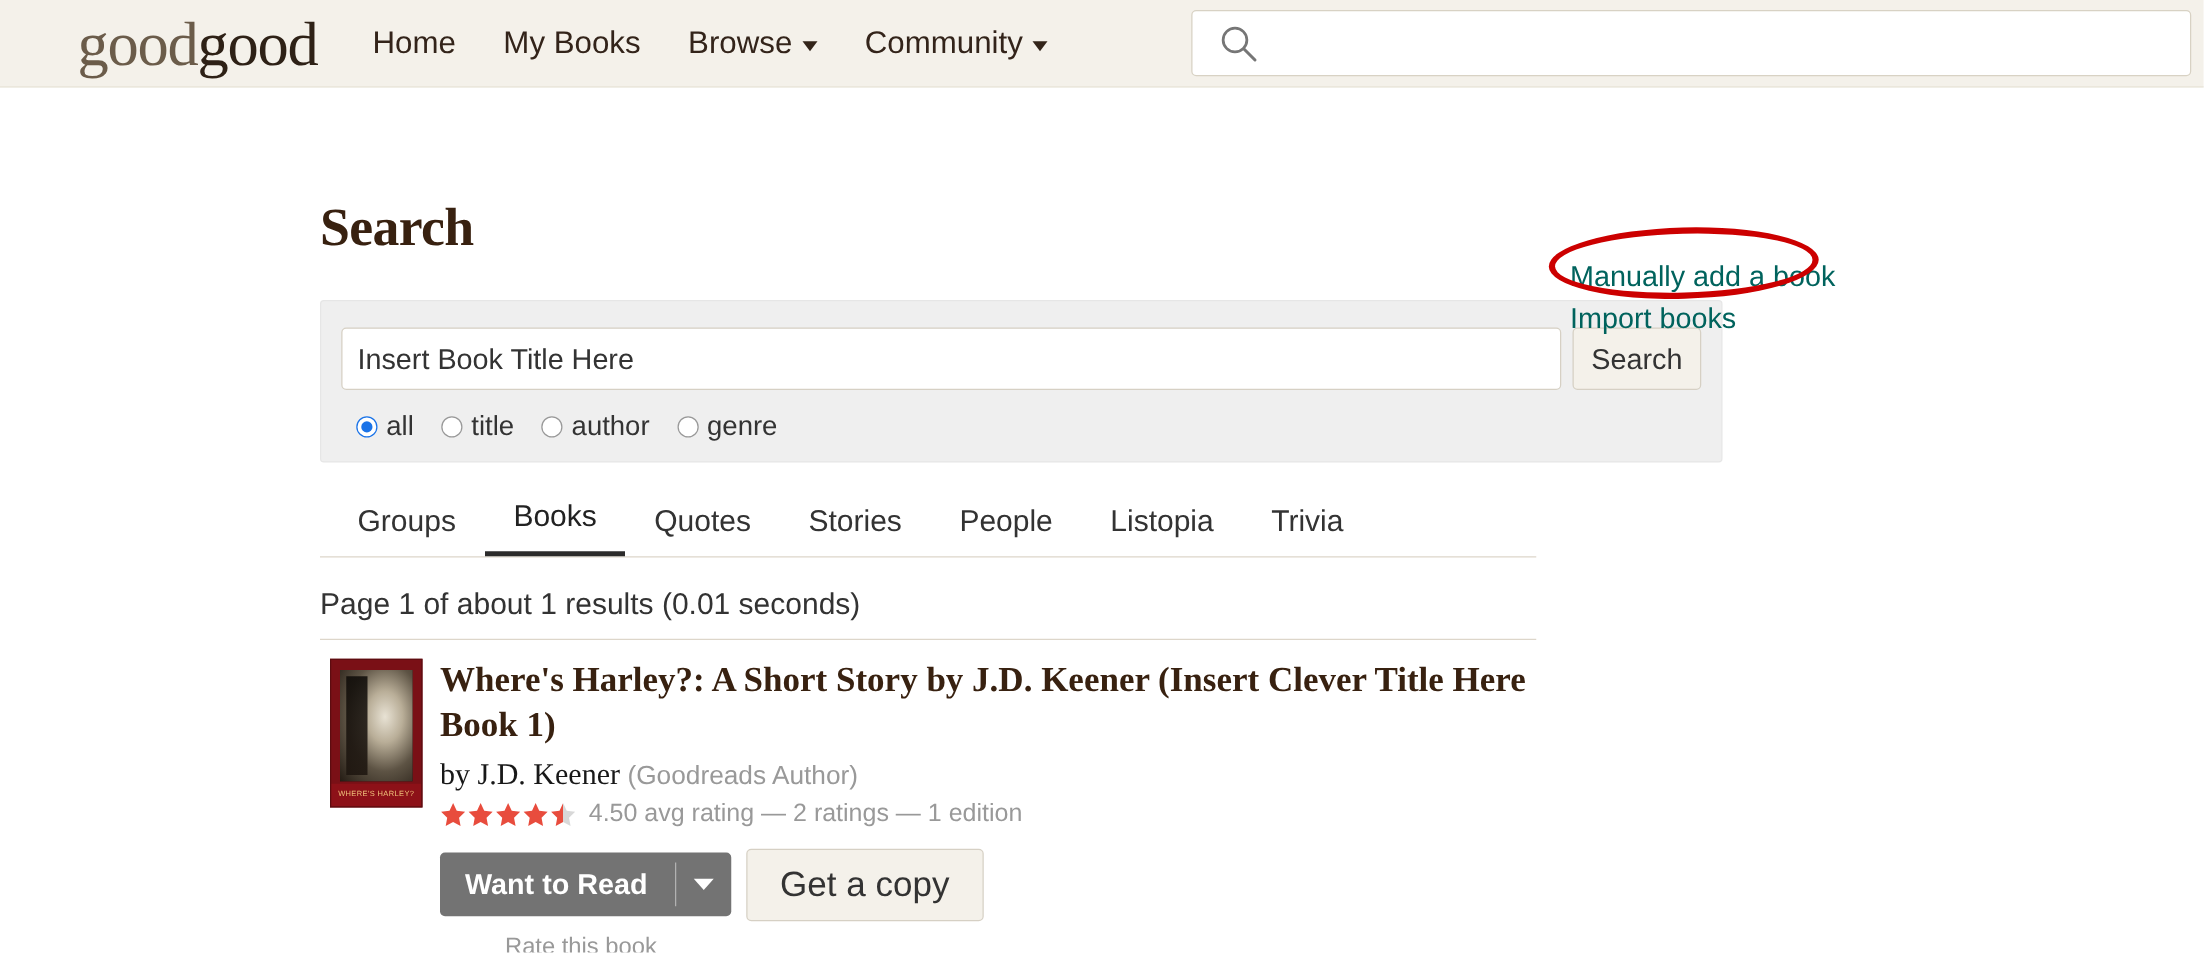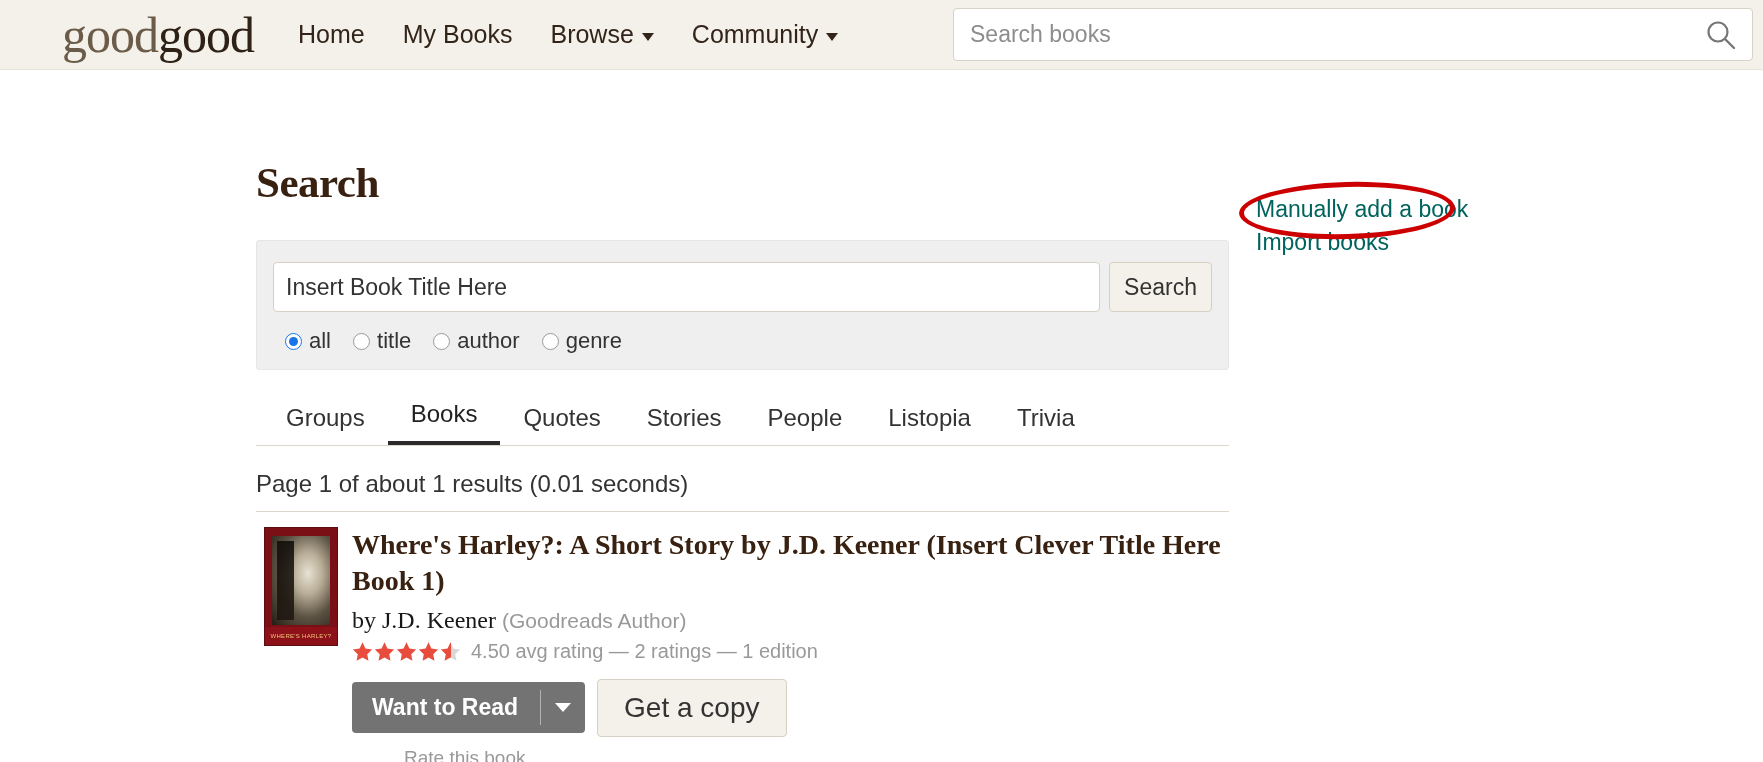--- a/index.html
+++ b/index.html
@@ -107,21 +107,21 @@
     margin: 0 0 33px 0;
     letter-spacing: -0.5px;
   }
 
   
   .search-panel {
     background: #EFEFEF;
     border: 1px solid #E6E6E6;
     border-radius: 3px;
     padding: 21px 16px 15px 16px;
-    width: 973px;
+    width: 1122px;
   }
   .search-row { display: flex; align-items: stretch; gap: 9px; }
   .search-input {
     flex: 1;
     height: 50px;
     border: 1px solid #D6D0C4;
     border-radius: 4px;
     background: #fff;
     font-size: 23px;
     padding: 0 12px;
@@ -342,21 +342,21 @@
   .rate-block {
     margin-top: 10px;
     padding-left: 52px;
   }
   .rate-label { font-size: 19px; color: #999; }
 
   
   .sidebar {
     position: absolute;
     left: 1256px;
-    top: 125px;
+    top: 137px;
     width: 300px;
   }
   .side-link {
     display: block;
     font-size: 23px;
     color: #00635D;
     text-decoration: none;
     line-height: 1.25;
     margin-bottom: 4px;
     cursor: pointer;
@@ -391,21 +391,20 @@
         <i class="caret-down"></i>
       </a>
     <a class="nav-item">
         <span>Community</span>
         <i class="caret-down"></i>
       </a>
   </div>
 
   <div class="hdr-search-wrap">
     <div class="hdr-search">
-      <input type="text" placeholder="Search books" value="" style="">
       <svg class="mag-icon" viewBox="0 0 34 34">
         <circle cx="14" cy="14" r="9.5" fill="none" stroke="#767676" stroke-width="2.2"></circle>
         <line x1="21" y1="21" x2="30" y2="30" stroke="#767676" stroke-width="2.4" stroke-linecap="round"></line>
       </svg>
     </div>
   </div>
 </div>
 
 <div class="page">
 

